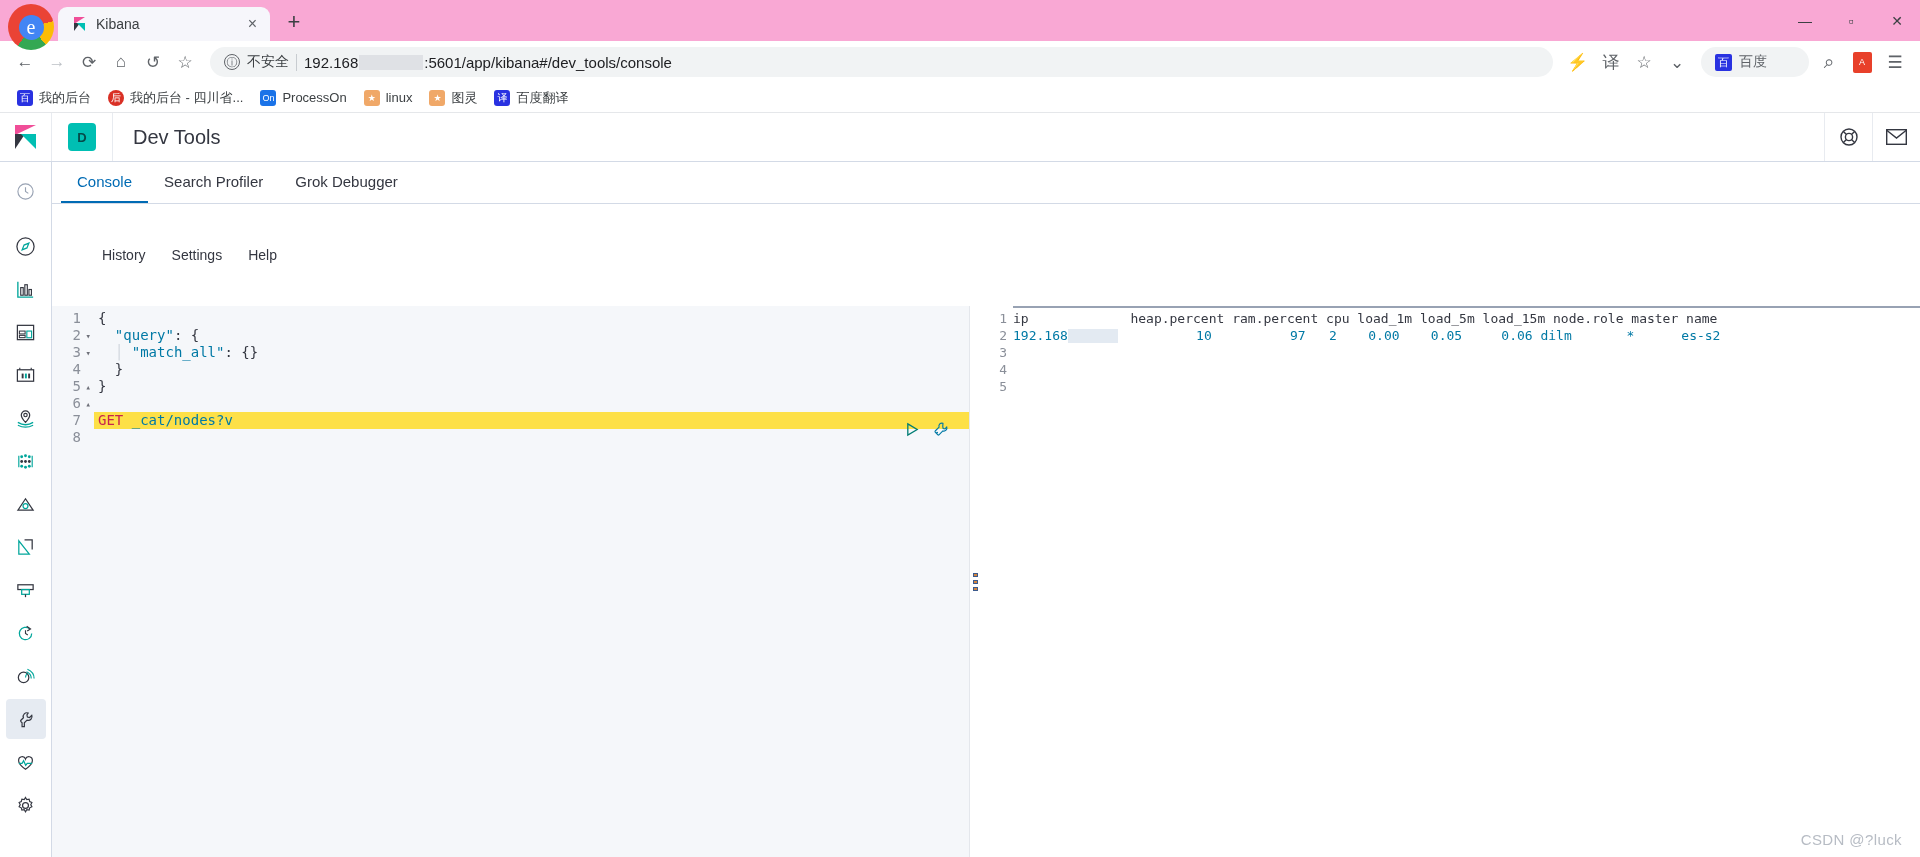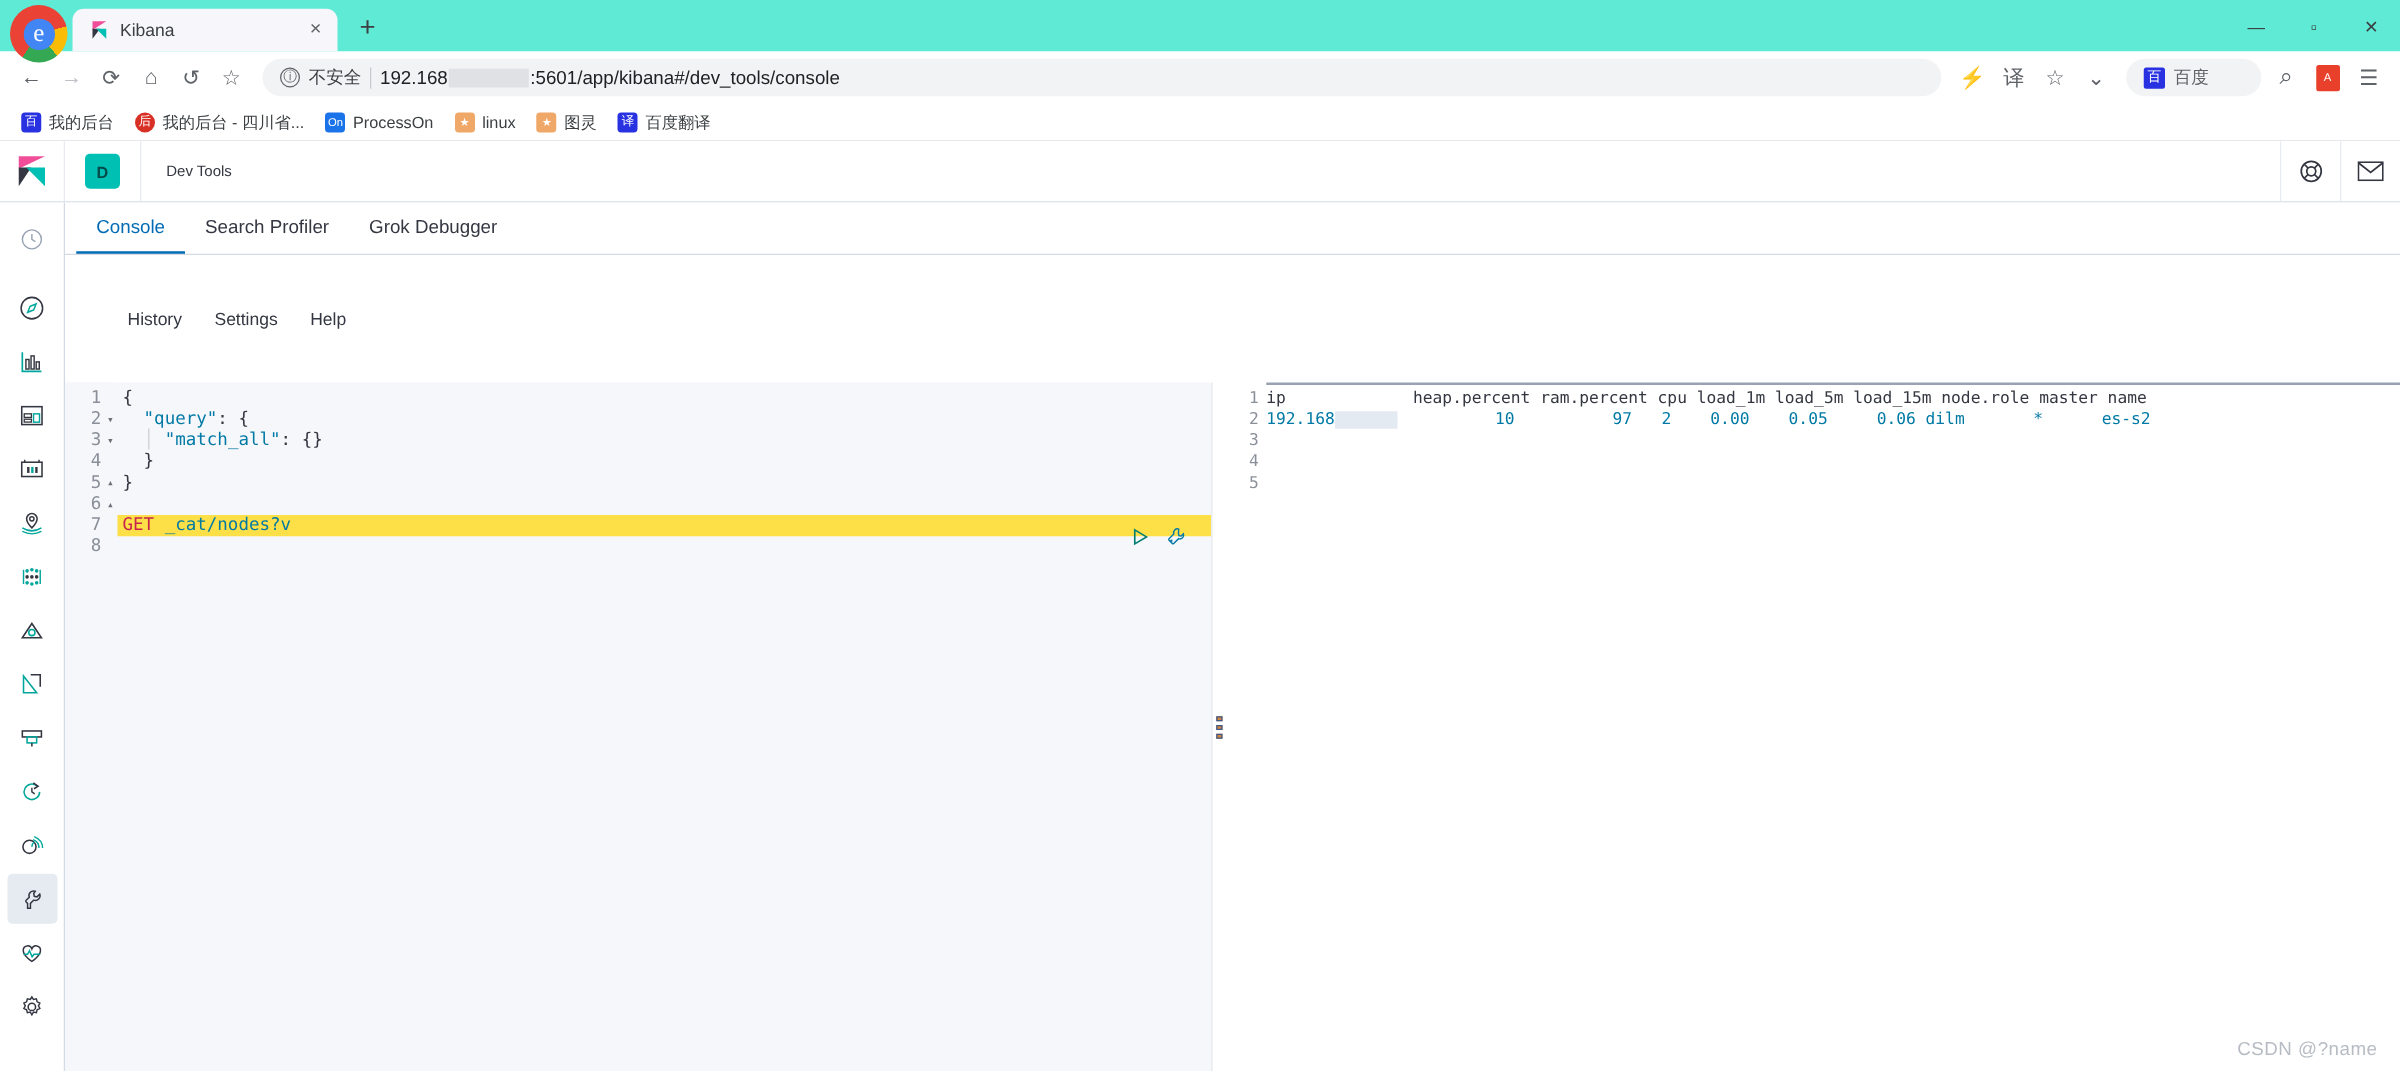--- a/index.html
+++ b/index.html
@@ -9,21 +9,21 @@
     overflow: hidden;
     font-family: "Liberation Sans", sans-serif;
     background: #ffffff;
   }
 
   
   .browser { width: 1920px; height: 857px; position: relative; }
 
   .tabstrip {
     height: 41px;
-    background: #5eead4;
+    background: #f9a8d4;
     display: flex;
     align-items: flex-end;
     padding-left: 58px;
     position: relative;
   }
   .chrome-logo {
     position: absolute;
     left: 8px; top: 4px;
     width: 46px; height: 46px;
     border-radius: 50%;
@@ -215,21 +215,21 @@
     border-bottom: 15px solid transparent;
   }
   .kb-appbadge {
     width: 28px; height: 28px;
     background: #00bfb3; border-radius: 4px;
     color: #054b4a; font-size: 13px; font-weight: bold;
     display: flex; align-items: center; justify-content: center;
     margin: 0 16px;
   }
   .kb-divider { width: 1px; height: 48px; background: #e8ebf0; }
-  .kb-title { font-size: 12px; color: #343741; margin-left: 20px; }
+  .kb-title { font-size: 20px; color: #343741; margin-left: 20px; }
   .kb-header-right {
     margin-left: auto; display: flex; align-items: center; height: 48px;
   }
   .kb-hicon {
     width: 48px; height: 48px;
     display: flex; align-items: center; justify-content: center;
     border-left: 1px solid #e8ebf0;
     color: #343741;
   }
 
@@ -717,15 +717,15 @@
               <div class="out-top-rule"></div>
             <div class="oline hdr">ip             heap.percent ram.percent cpu load_1m load_5m load_15m node.role master name</div>
                 <div class="oline"><span>192.168</span><span class="ipmask"></span><span>          10          97   2    0.00    0.05     0.06 dilm       *      es-s2</span></div>
               </div>
           </div>
 
         </div>
       </div>
     </div>
 
-    <div class="watermark">CSDN @?name</div>
+    <div class="watermark">CSDN @?luck</div>
   </div>
 </div>
 
 </body></html>

